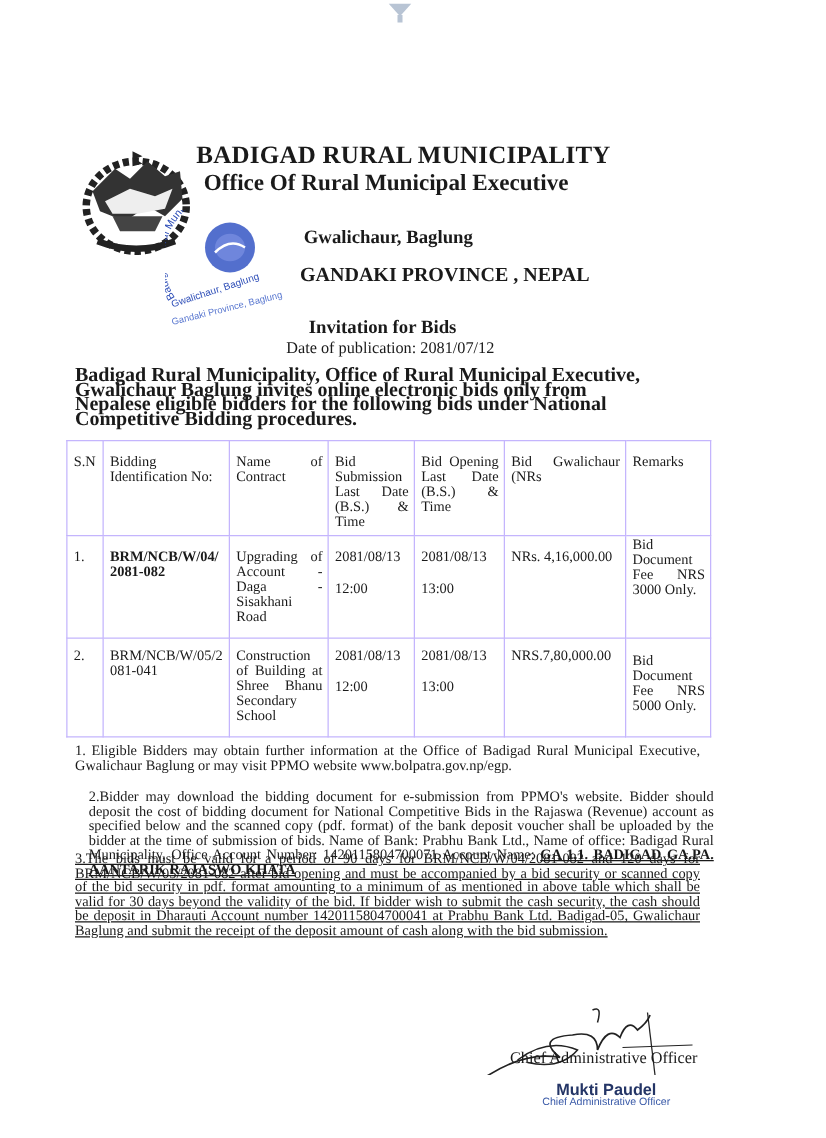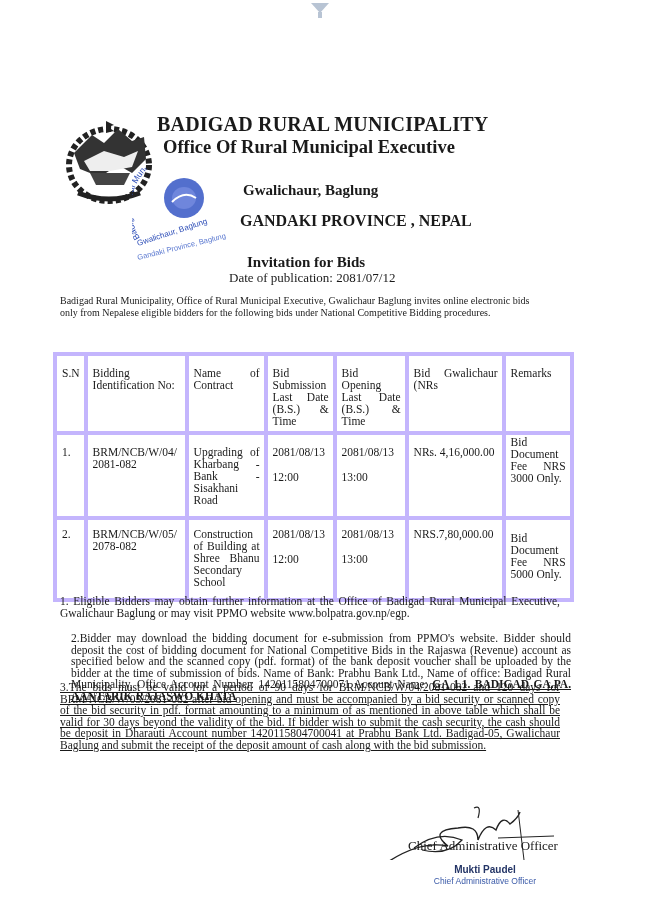--- a/index.html
+++ b/index.html
@@ -15,45 +15,45 @@
   .emblem { left:60px; top:113px; width:98px; height:95px; }
   .stamp { left:132px; top:168px; width:118px; height:96px; }
 
   .h1 { left:157px; top:113px; font-size:20px; font-weight:bold; letter-spacing:0.2px; white-space:nowrap; }
   .h2 { left:163px; top:137px; font-size:18.5px; font-weight:bold; white-space:nowrap; }
   .h3 { left:243px; top:182px; font-size:15px; font-weight:bold; white-space:nowrap; }
   .h4 { left:240px; top:212px; font-size:16px; font-weight:bold; white-space:nowrap; }
   .h5 { left:247px; top:238px; font-size:15px; font-weight:bold; white-space:nowrap;margin-top:16px; }
   .pubdate { left:229px; top:270px; font-size:13px; white-space:nowrap; }
 
-  .intro { left:60px; top:295px; width:470px; font-size:10px; line-height:11.5px; }
+  .intro { left:60px; top:295px; width:470px; font-size:16px; line-height:11.5px;font-weight:bold; }
 
   table.bids {
     position:absolute; left:53px; top:352px; border-collapse:collapse;
     font-size:11.5px; line-height:12px; table-layout:fixed;
   }
-  table.bids td { border:4px solid #c4b5fd; vertical-align:top; padding:11px 4px 4px 5px;margin-top:43px; }
+  table.bids td { border:1px solid #c4b5fd; vertical-align:top; padding:11px 4px 4px 5px;margin-top:43px; }
   table.bids tr.head td { height:57px; }
   table.bids tr.r1 td { height:66px; }
   table.bids tr.r2 td { height:62px; padding-top:8px; }
   .just { text-align:justify; text-align-last:left; }
   .gap { height:13px; }
 
   .para { left:60px; width:500px; font-size:11.5px; line-height:11.6px; text-align:justify; }
   .p1 { top:596px; }
   .p2 { top:633px;margin-left:11px; }
   .p3 { top:682px;text-decoration:underline; }
   .link { }
   .boldu { font-weight:bold; text-decoration:underline; }
 
   .sig-title { left:408px; top:838px; font-size:13px; white-space:nowrap; }
   .signature { left:378px; top:800px; width:180px; height:60px; }
   .stamp2 { left:410px; top:860px; width:150px; height:44px; }
   .stamp2 .nm { position:absolute; left:0; width:150px; top:4px; text-align:center;
-    font-family:"Liberation Sans", sans-serif; font-size:10px; font-weight:bold; color:#243566; }
+    font-family:"Liberation Sans", sans-serif; font-size:13px; font-weight:bold; color:#243566; }
   .stamp2 .tl { position:absolute; left:0; width:150px; top:16px; text-align:center;
     font-family:"Liberation Sans", sans-serif; font-size:8.5px; color:#3a5aa8; }
 </style>
 </head>
 <body>
 
 <div class="abs top-mark"></div>
 <div class="abs top-mark-stem"></div>
 
 <svg class="abs emblem" viewBox="0 0 98 95">
@@ -104,38 +104,38 @@
     <td>S.N</td>
     <td>Bidding Identification No:</td>
     <td class="just">Name of Contract</td>
     <td class="just">Bid Submission Last Date (B.S.) &amp; Time</td>
     <td class="just">Bid Opening Last Date (B.S.) &amp; Time</td>
     <td class="just">Bid Gwalichaur (NRs</td>
     <td>Remarks</td>
   </tr>
   <tr class="r1">
     <td>1.</td>
-    <td style="word-break:break-all;">BRM/NCB/W/04/2081-082</td>
-    <td class="just">Upgrading of Kharbang - Bank - Sisakhani Road</td>
+    <td style="word-break:break-all;font-weight:bold;">BRM/NCB/W/04/2081-082</td>
+    <td class="just">Upgrading of Account - Daga - Sisakhani Road</td>
     <td>
       <div>2081/08/13</div>
       <div class="gap"></div>
       <div>12:00</div>
     </td>
     <td>
       <div>2081/08/13</div>
       <div class="gap"></div>
       <div>13:00</div>
     </td>
     <td>NRs. 4,16,000.00</td>
     <td class="just" style="padding-top:1px;">Bid Document Fee NRS 3000 Only.</td>
   </tr>
   <tr class="r2">
     <td>2.</td>
-    <td style="word-break:break-all;">BRM/NCB/W/05/2078-082</td>
+    <td style="word-break:break-all;">BRM/NCB/W/05/2081-041</td>
     <td class="just">Construction of Building at Shree Bhanu Secondary School</td>
     <td>
       <div>2081/08/13</div>
       <div class="gap"></div>
       <div>12:00</div>
     </td>
     <td>
       <div>2081/08/13</div>
       <div class="gap"></div>
       <div>13:00</div>

